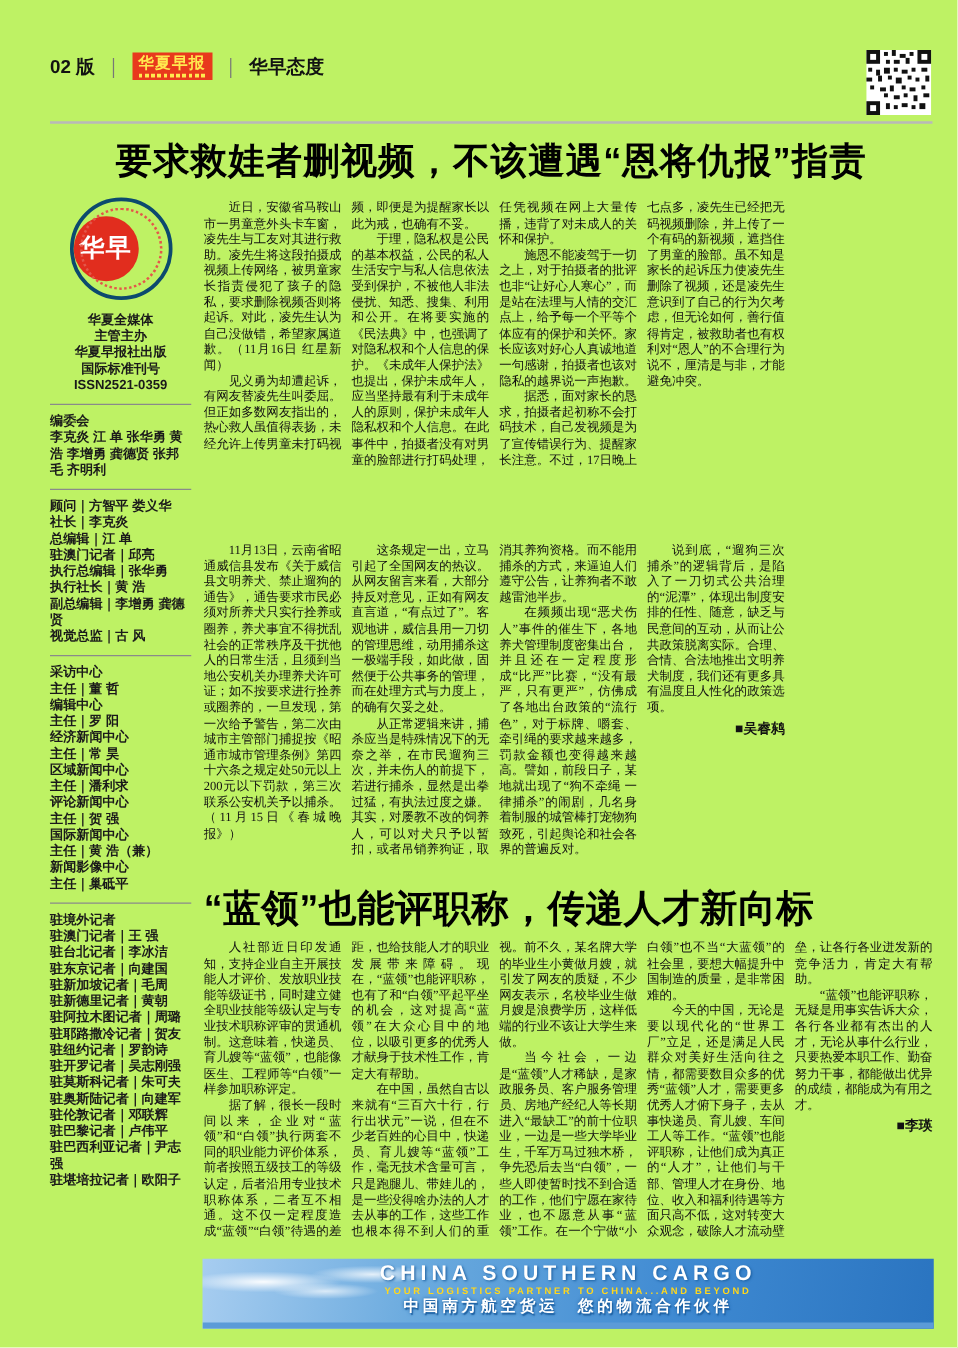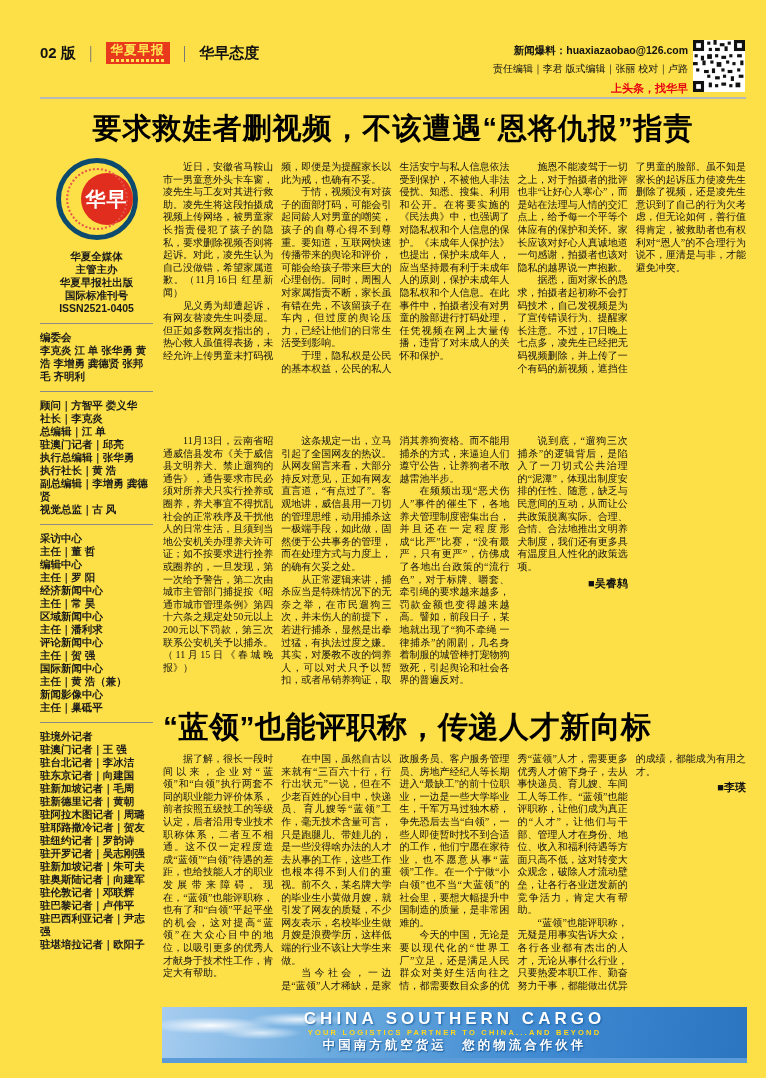--- a/index.html
+++ b/index.html
@@ -1,18 +1,18 @@
 <!DOCTYPE html>
 <html><head>
 <meta charset="utf-8">
 <style>
   * { box-sizing: border-box; }
   html,body { margin:0; padding:0; background:#ffffff; }
   .page {
-    position:relative; width:766px; height:1078px; background:#fde047;
+    position:relative; width:766px; height:1078px; background:#bef264;
     font-family:"Liberation Serif", serif; color:#121212; overflow:hidden;
   }
   
   .header-left { position:absolute; left:40px; top:42px; display:flex; align-items:center; gap:7px;
     font-family:"Liberation Sans", sans-serif; font-weight:bold; font-size:15px; }
   .hsep { color:#777; font-weight:normal; font-size:16px; }
   .masthead-logo { background:#e8391d; color:#ffe94f; padding:2px 5px 2px; text-align:center;
     font-size:12.5px; line-height:1.05; letter-spacing:1px; }
   .masthead-sub { display:block; height:3px; margin-top:2px;
     background:repeating-linear-gradient(90deg,#ffe94f 0 3px, rgba(0,0,0,0) 3px 5px); }
@@ -27,21 +27,21 @@
   
   .headline { font-family:"Liberation Sans", sans-serif; font-weight:bold; color:#000; white-space:nowrap; }
   .headline-1 { position:absolute; left:40px; top:109px; width:706px; text-align:center; font-size:29px; letter-spacing:1px; }
   .headline-2 { position:absolute; left:163px; top:389px; font-size:30px; letter-spacing:0.5px; }
   .headline-3 { position:absolute; left:163px; top:707px; font-size:30px; letter-spacing:0.5px; }
 
   
   .sidebar { position:absolute; left:40px; top:156px; width:113px;
     font-family:"Liberation Sans", sans-serif; font-size:10.5px; line-height:13px; font-weight:bold; color:#1a1a1a; }
   .seal { width:82px; height:82px; margin:2px auto 10px; border-radius:50%;
-    border:5px solid #0c4a6e; position:relative; display:flex; align-items:center; justify-content:flex-end; }
+    border:3px solid #0c4a6e; position:relative; display:flex; align-items:center; justify-content:flex-start; }
   .seal::before { content:""; position:absolute; inset:5px; border-radius:50%; border:2px dotted #e4574a; }
   .seal-inner { width:52px; height:52px; border-radius:50%; background:#e12d1e; color:#fff;
     display:flex; align-items:center; justify-content:center; font-size:20px; font-weight:bold; letter-spacing:1px; }
   .pub-line { text-align:center; }
   .sb-divider { height:1px; background:#8a8a8a; margin:8px 0 7px; }
   .sb-title { font-weight:bold; }
   .sb-line { font-weight:bold; }
 
   
   .article-body { position:absolute; left:163px; width:583px; column-count:5; column-gap:8px;
@@ -77,25 +77,20 @@
     <span>02 版</span>
     <span class="hsep">｜</span>
     <span class="masthead-logo">
       <span>华夏早报</span>
       <span class="masthead-sub"></span>
     </span>
     <span class="hsep">｜</span>
     <span>华早态度</span>
   </div>
 
-  <div class="header-right">
-    <div class="tipline">新闻爆料：huaxiazaobao@126.com</div>
-    <div class="editors">责任编辑｜李君 版式编辑｜张丽 校对｜卢路</div>
-    <div class="tagline">上头条，找华早</div>
-  </div>
 
   <svg class="qr" viewBox="0 0 33 33" xmlns="http://www.w3.org/2000/svg">
     <rect x="0" y="0" width="33" height="33" fill="#fff"></rect>
     <g fill="#111">
       <rect x="0" y="0" width="7" height="7"></rect>
         <rect x="26" y="0" width="7" height="7"></rect>
         <rect x="0" y="26" width="7" height="7"></rect>
       <rect x="2" y="2" width="3" height="3" fill="#fff"></rect>
         <rect x="28" y="2" width="3" height="3" fill="#fff"></rect>
         <rect x="2" y="28" width="3" height="3" fill="#fff"></rect>
@@ -144,21 +139,21 @@
   <div class="headline headline-1">要求救娃者删视频，不该遭遇“恩将仇报”指责</div>
 
   <div class="sidebar">
     <div class="seal">
       <div class="seal-inner">华早</div>
     </div>
     <div class="pub-line">华夏全媒体</div>
     <div class="pub-line">主管主办</div>
     <div class="pub-line">华夏早报社出版</div>
     <div class="pub-line">国际标准刊号</div>
-    <div class="pub-line">ISSN2521-0405</div>
+    <div class="pub-line">ISSN2521-0359</div>
     <div class="sb-divider"></div>
     <div class="sb-title">编委会</div>
     <div class="sb-line">李克炎 江 单 张华勇 黄 浩 李增勇 龚德贤 张邦毛 齐明利</div>
     <div class="sb-divider"></div>
     <div class="sb-line">顾问｜方智平 娄义华</div>
     <div class="sb-line">社长｜李克炎</div>
     <div class="sb-line">总编辑｜江 单</div>
     <div class="sb-line">驻澳门记者｜邱亮</div>
     <div class="sb-line">执行总编辑｜张华勇</div>
     <div class="sb-line">执行社长｜黄 浩</div>
@@ -183,49 +178,49 @@
     <div class="sb-title">驻境外记者</div>
     <div class="sb-line">驻澳门记者｜王 强</div>
     <div class="sb-line">驻台北记者｜李冰洁</div>
     <div class="sb-line">驻东京记者｜向建国</div>
     <div class="sb-line">驻新加坡记者｜毛周</div>
     <div class="sb-line">驻新德里记者｜黄朝</div>
     <div class="sb-line">驻阿拉木图记者｜周璐</div>
     <div class="sb-line">驻耶路撒冷记者｜贺友</div>
     <div class="sb-line">驻纽约记者｜罗韵诗</div>
     <div class="sb-line">驻开罗记者｜吴志刚强</div>
-    <div class="sb-line">驻新加坡记者｜朱可夫</div>
+    <div class="sb-line">驻莫斯科记者｜朱可夫</div>
     <div class="sb-line">驻奥斯陆记者｜向建军</div>
     <div class="sb-line">驻伦敦记者｜邓联辉</div>
     <div class="sb-line">驻巴黎记者｜卢伟平</div>
     <div class="sb-line">驻巴西利亚记者｜尹志强</div>
     <div class="sb-line">驻堪培拉记者｜欧阳子</div>
   </div>
 
   <div class="article-body body-1">
     <p class="para">近日，安徽省马鞍山市一男童意外头卡车窗，凌先生与工友对其进行救助。凌先生将这段拍摄成视频上传网络，被男童家长指责侵犯了孩子的隐私，要求删除视频否则将起诉。对此，凌先生认为自己没做错，希望家属道歉。（11月16日 红星新闻）</p>
     <p class="para">见义勇为却遭起诉，有网友替凌先生叫委屈。但正如多数网友指出的，热心救人虽值得表扬，未经允许上传男童未打码视频，即便是为提醒家长以此为戒，也确有不妥。</p>
-    <p class="para">于情，视频没有对孩子的面部打码，可能会引起同龄人对男童的嘲笑，孩子的自尊心得不到尊重。要知道，互联网快速传播带来的舆论和评价，可能会给孩子带来巨大的心理创伤。同时，周围人对家属指责不断，家长虽有错在先，不该留孩子在车内，但过度的舆论压力，已经让他们的日常生活受到影响。</p>
     <p class="para">于理，隐私权是公民的基本权益，公民的私人生活安宁与私人信息依法受到保护，不被他人非法侵扰、知悉、搜集、利用和公开。在将要实施的《民法典》中，也强调了对隐私权和个人信息的保护。《未成年人保护法》也提出，保护未成年人，应当坚持最有利于未成年人的原则，保护未成年人隐私权和个人信息。在此事件中，拍摄者没有对男童的脸部进行打码处理，任凭视频在网上大量传播，违背了对未成人的关怀和保护。</p>
     <p class="para">施恩不能凌驾于一切之上，对于拍摄者的批评也非“让好心人寒心”，而是站在法理与人情的交汇点上，给予每一个平等个体应有的保护和关怀。家长应该对好心人真诚地道一句感谢，拍摄者也该对隐私的越界说一声抱歉。</p>
     <p class="para">据悉，面对家长的恳求，拍摄者起初称不会打码技术，自己发视频是为了宣传错误行为、提醒家长注意。不过，17日晚上七点多，凌先生已经把无码视频删除，并上传了一个有码的新视频，遮挡住了男童的脸部。虽不知是家长的起诉压力使凌先生删除了视频，还是凌先生意识到了自己的行为欠考虑，但无论如何，善行值得肯定，被救助者也有权利对“恩人”的不合理行为说不，厘清是与非，才能避免冲突。</p>
 
   </div>
 
   <div class="article-body body-2">
     <p class="para">11月13日，云南省昭通威信县发布《关于威信县文明养犬、禁止遛狗的通告》，通告要求市民必须对所养犬只实行拴养或圈养，养犬事宜不得扰乱社会的正常秩序及干扰他人的日常生活，且须到当地公安机关办理养犬许可证；如不按要求进行拴养或圈养的，一旦发现，第一次给予警告，第二次由城市主管部门捕捉按《昭通市城市管理条例》第四十六条之规定处50元以上200元以下罚款，第三次联系公安机关予以捕杀。（11月15日《春城晚报》）</p>
     <p class="para">这条规定一出，立马引起了全国网友的热议。从网友留言来看，大部分持反对意见，正如有网友直言道，“有点过了”。客观地讲，威信县用一刀切的管理思维，动用捕杀这一极端手段，如此做，固然便于公共事务的管理，而在处理方式与力度上，的确有欠妥之处。</p>
     <p class="para">从正常逻辑来讲，捕杀应当是特殊情况下的无奈之举，在市民遛狗三次，并未伤人的前提下，若进行捕杀，显然是出拳过猛，有执法过度之嫌。其实，对屡教不改的饲养人，可以对犬只予以暂扣，或者吊销养狗证，取消其养狗资格。而不能用捕杀的方式，来逼迫人们遵守公告，让养狗者不敢越雷池半步。</p>
     <p class="para">在频频出现“恶犬伤人”事件的催生下，各地养犬管理制度密集出台，并且还在一定程度形成“比严”比赛，“没有最严，只有更严”，仿佛成了各地出台政策的“流行色”，对于标牌、嚼套、牵引绳的要求越来越多，罚款金额也变得越来越高。譬如，前段日子，某地就出现了“狗不牵绳 一律捕杀”的闹剧，几名身着制服的城管棒打宠物狗致死，引起舆论和社会各界的普遍反对。</p>
     <p class="para">说到底，“遛狗三次捕杀”的逻辑背后，是陷入了一刀切式公共治理的“泥潭”，体现出制度安排的任性、随意，缺乏与民意间的互动，从而让公共政策脱离实际。合理、合情、合法地推出文明养犬制度，我们还有更多具有温度且人性化的政策选项。</p>
     <div class="author">■吴睿鸫</div>
   </div>
 
   <div class="headline headline-3">“蓝领”也能评职称，传递人才新向标</div>
   <div class="article-body body-3">
+    <p class="para">人社部近日印发通知，支持企业自主开展技能人才评价、发放职业技能等级证书，同时建立健全职业技能等级认定与专业技术职称评审的贯通机制。这意味着，快递员、育儿嫂等“蓝领”，也能像医生、工程师等“白领”一样参加职称评定。</p>
     <p class="para">据了解，很长一段时间以来，企业对“蓝领”和“白领”执行两套不同的职业能力评价体系，前者按照五级技工的等级认定，后者沿用专业技术职称体系，二者互不相通。这不仅一定程度造成“蓝领”“白领”待遇的差距，也给技能人才的职业发展带来障碍。现在，“蓝领”也能评职称，也有了和“白领”平起平坐的机会，这对提高“蓝领”在大众心目中的地位，以吸引更多的优秀人才献身于技术性工作，肯定大有帮助。</p>
     <p class="para">在中国，虽然自古以来就有“三百六十行，行行出状元”一说，但在不少老百姓的心目中，快递员、育儿嫂等“蓝领”工作，毫无技术含量可言，只是跑腿儿、带娃儿的，是一些没得啥办法的人才去从事的工作，这些工作也根本得不到人们的重视。前不久，某名牌大学的毕业生小黄做月嫂，就引发了网友的质疑，不少网友表示，名校毕业生做月嫂是浪费学历，这样低端的行业不该让大学生来做。</p>
     <p class="para">当今社会，一边是“蓝领”人才稀缺，是家政服务员、客户服务管理员、房地产经纪人等长期进入“最缺工”的前十位职业，一边是一些大学毕业生，千军万马过独木桥，争先恐后去当“白领”，一些人即使暂时找不到合适的工作，他们宁愿在家待业，也不愿意从事“蓝领”工作。在一个宁做“小白领”也不当“大蓝领”的社会里，要想大幅提升中国制造的质量，是非常困难的。</p>
     <p class="para">今天的中国，无论是要以现代化的“世界工厂”立足，还是满足人民群众对美好生活向往之情，都需要数目众多的优秀“蓝领”人才，需要更多优秀人才俯下身子，去从事快递员、育儿嫂、车间工人等工作。“蓝领”也能评职称，让他们成为真正的“人才”，让他们与干部、管理人才在身份、地位、收入和福利待遇等方面只高不低，这对转变大众观念，破除人才流动壁垒，让各行各业迸发新的竞争活力，肯定大有帮助。</p>
     <p class="para">“蓝领”也能评职称，无疑是用事实告诉大众，各行各业都有杰出的人才，无论从事什么行业，只要热爱本职工作、勤奋努力干事，都能做出优异的成绩，都能成为有用之才。</p>
     <div class="author">■李瑛</div>
   </div>
 
   <div class="banner">
     <div class="banner-title">CHINA SOUTHERN CARGO</div>

